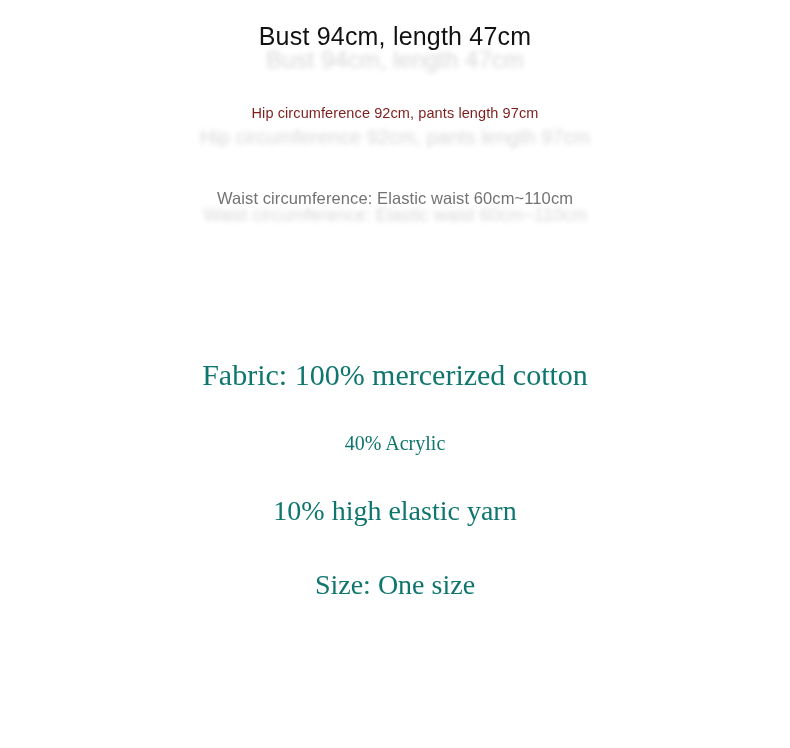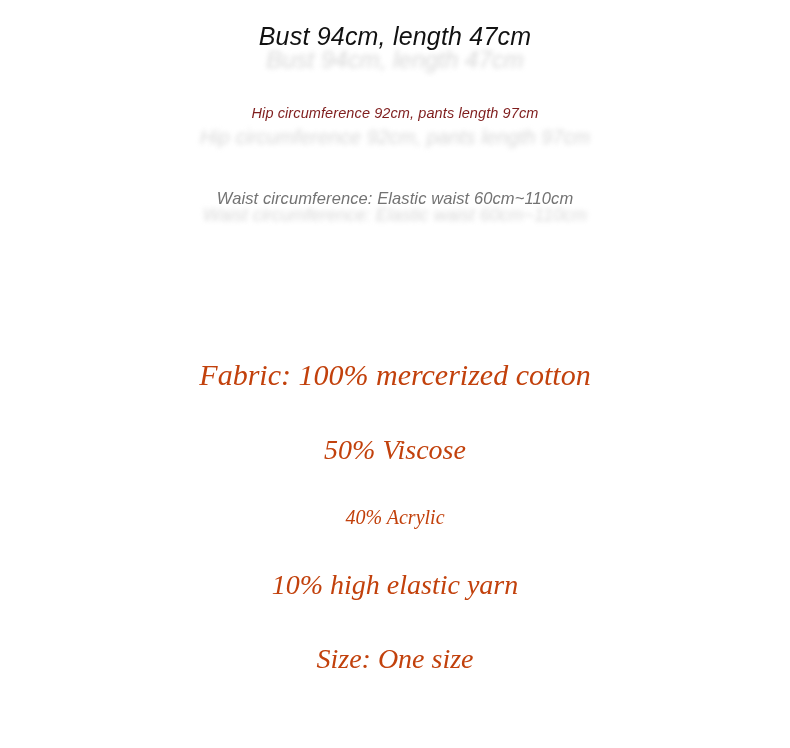--- a/index.html
+++ b/index.html
@@ -13,21 +13,20 @@
     overflow: hidden;
     font-family: "Liberation Sans", sans-serif;
     color: #1a1a1a;
     position: relative;
   }
   .page {
     position: relative;
     width: 790px;
     height: 748px;
     background: #ffffff;
-    font-style: italic;
   }
 
   
   .measure-block {
     position: absolute;
     top: 0;
     left: 0;
     width: 790px;
     height: 250px;
   }
@@ -77,21 +76,21 @@
     position: absolute;
     top: 340px;
     left: 0;
     width: 790px;
   }
   .fabric-line {
     width: 100%;
     text-align: center;
     white-space: nowrap;
     font-family: "Liberation Serif", serif;
-    color: #c2410c;
+    color: #0f766e;
   }
   .f0 { font-size: 30px; margin-top: 18px; }
   .f1 { font-size: 28px; margin-top: 42px; }
   .f2 { font-size: 20px; margin-top: 40px; }
   .f3 { font-size: 28px; margin-top: 40px; }
   .f4 { font-size: 28px; margin-top: 42px; }
 </style>
 </head>
 <body>
 
@@ -104,19 +103,18 @@
     <div class="ghost g3">Waist circumference: Elastic waist 60cm~110cm</div>
 
     <div class="line m1">Bust 94cm, length 47cm</div>
     <div class="line m2">Hip circumference 92cm, pants length 97cm</div>
     <div class="line m3">Waist circumference: Elastic waist 60cm~110cm</div>
 
   </div>
 
   <div class="fabric-block">
     <div class="fabric-line f0">Fabric: 100% mercerized cotton</div>
-    <div class="fabric-line f1">50% Viscose</div>
     <div class="fabric-line f2">40% Acrylic</div>
     <div class="fabric-line f3">10% high elastic yarn</div>
     <div class="fabric-line f4">Size: One size</div>
   </div>
 
 </div>
 
 </body></html>

